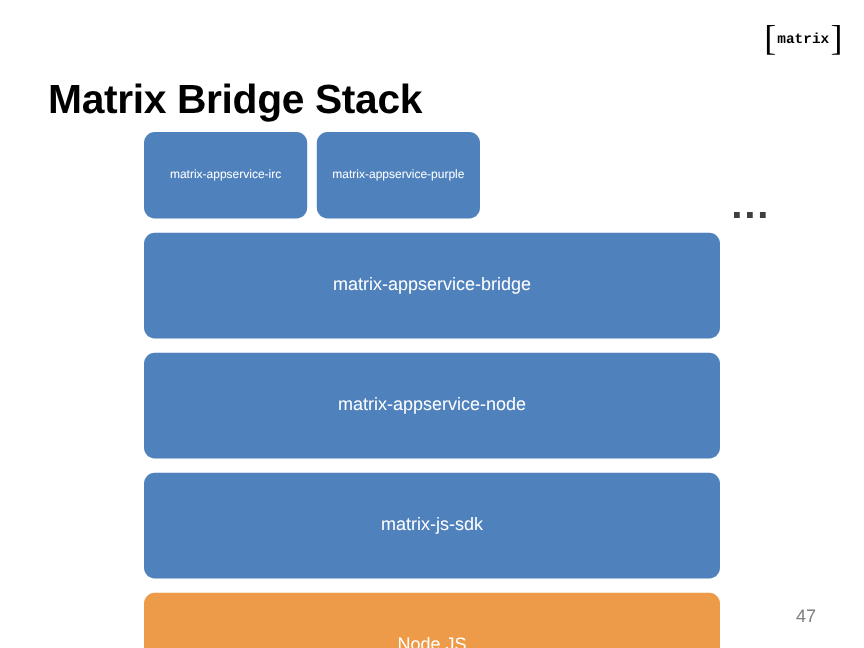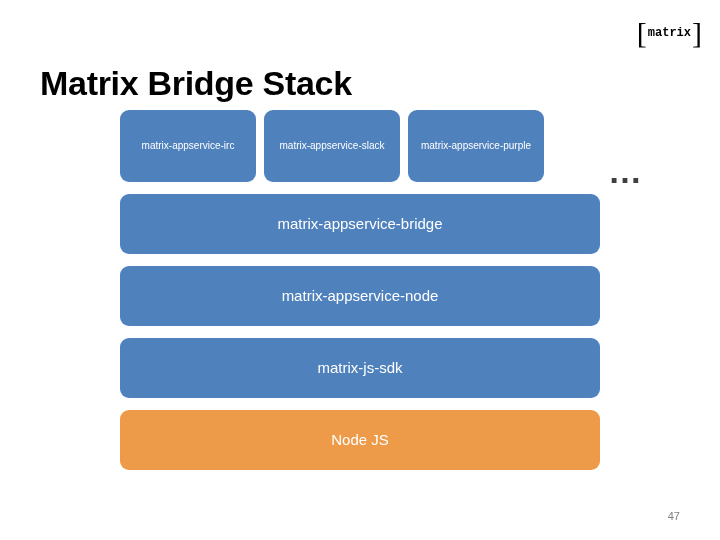--- a/index.html
+++ b/index.html
@@ -88,33 +88,33 @@
     position: absolute;
     left: 488px;
     bottom: -6px;
     font-size: 34px;
     font-weight: bold;
     color: #3f3f3f;
     line-height: 1;
   }
   .wide-box {
     width: 480px;
-    height: 60px;
+    height: 88px;
     margin-top: 12px;
     font-size: 15px;
   }
   .wide-box.orange {
     background: #ed9b49;
   }
   
   .page-number {
     position: absolute;
     right: 40px;
     bottom: 18px;
-    font-size: 11px;
+    font-size: 15px;
     color: #808080;
     margin-left: 45px;
   }
 </style>
 </head>
 <body>
 
 <div class="slide">
 
   <div class="matrix-logo">
@@ -123,23 +123,20 @@
     <span class="bracket">]</span>
   </div>
 
   <div class="slide-title">Matrix Bridge Stack</div>
 
   <div class="stack">
 
     <div class="top-row">
       <div class="box top-box">
         <span>matrix-appservice-irc</span>
-      </div>
-      <div class="box top-box">
-        <span>matrix-appservice-slack</span>
       </div>
       <div class="box top-box">
         <span>matrix-appservice-purple</span>
       </div>
       <div class="ellipsis">…</div>
     </div>
 
     <div class="box wide-box">
       <span>matrix-appservice-bridge</span>
     </div>

